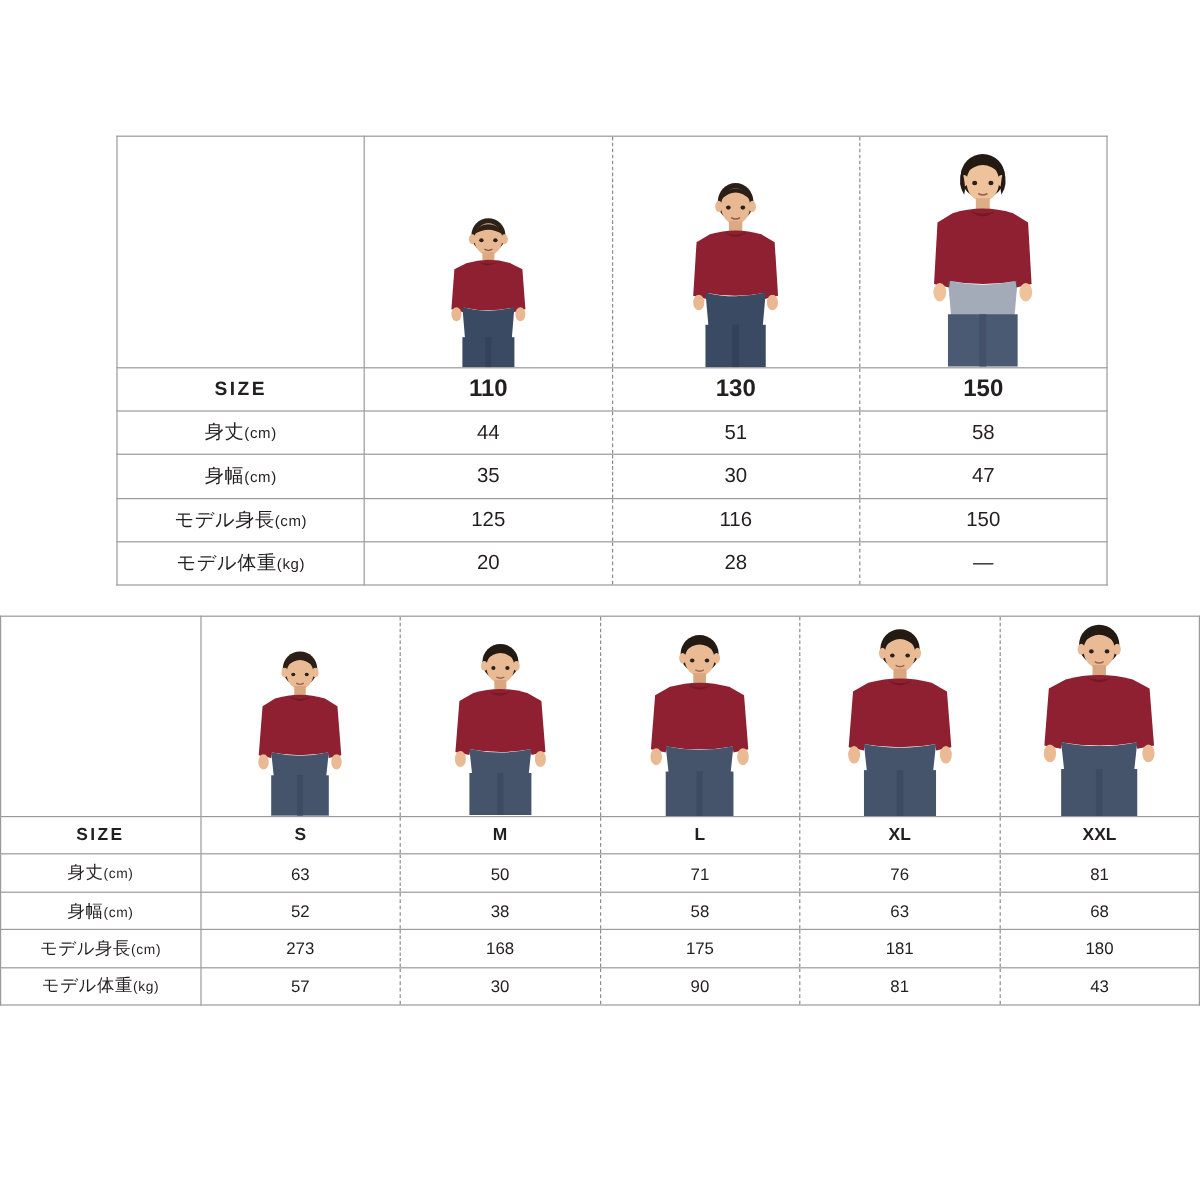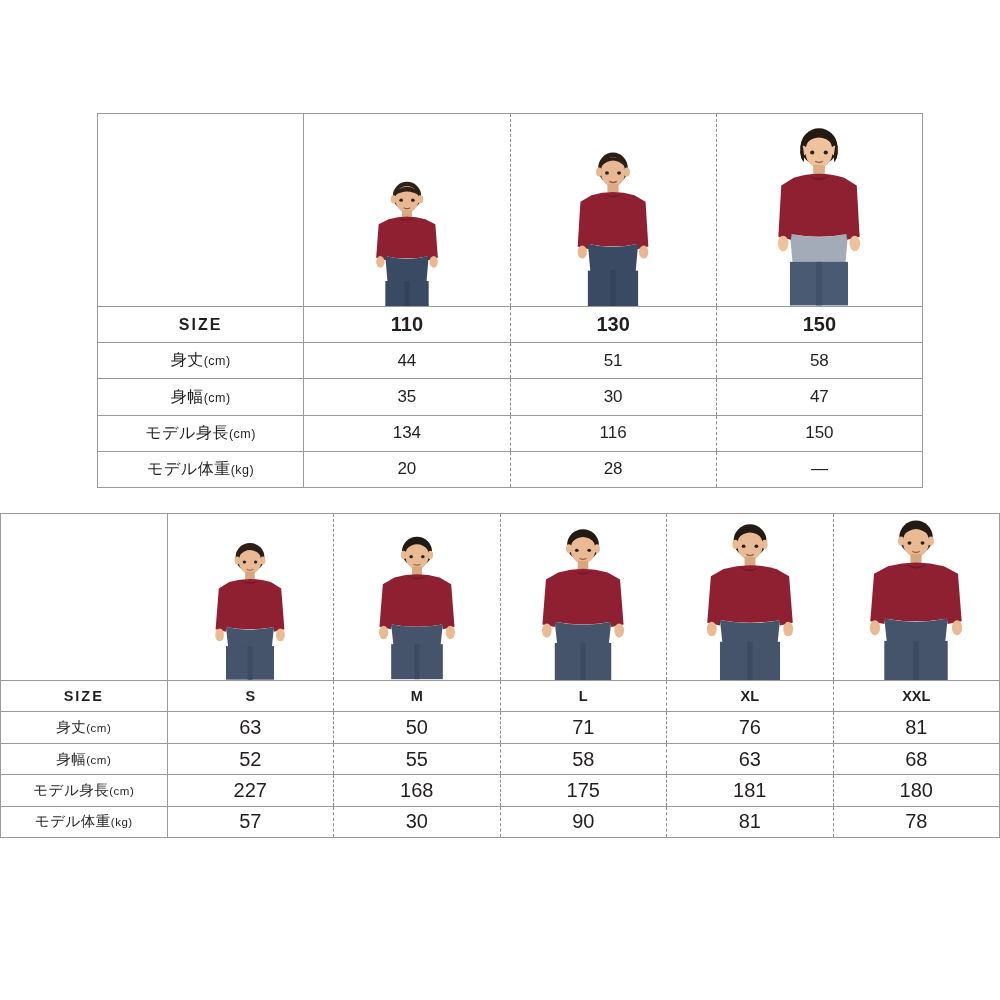--- a/index.html
+++ b/index.html
@@ -93,21 +93,21 @@
 
   
   #kids-chart .photo-row { height: 192px; }
   #kids-chart .data-row  { height: 36px; }
   #adult-chart .photo-row { height: 165px; }
   #adult-chart .data-row  { height: 31px; }
 
   #adult-chart .label-cell { font-size: 14.5px; }
   #adult-chart .label-cell .unit { font-size: 11.5px; }
   #adult-chart .hdr-val { font-size: 14.5px; }
-  #adult-chart .val { font-size: 20px; }
+  #adult-chart .val { font-size: 14px; }
 
   
   .figure-wrap {
     position: relative;
     width: 100%;
     height: 100%;
   }
   .figure {
     position: absolute;
     left: 50%;
@@ -235,21 +235,21 @@
 
       <tr class="data-row">
         <td class="label-cell"><span>身幅</span><span class="unit">(cm)</span></td>
         <td class="val">35</td>
         <td class="val">30</td>
         <td class="val">47</td>
       </tr>
 
       <tr class="data-row">
         <td class="label-cell"><span>モデル身長</span><span class="unit">(cm)</span></td>
-        <td class="val">134</td>
+        <td class="val">125</td>
         <td class="val">116</td>
         <td class="val">150</td>
       </tr>
 
       <tr class="data-row">
         <td class="label-cell"><span>モデル体重</span><span class="unit">(kg)</span></td>
         <td class="val">20</td>
         <td class="val">28</td>
         <td class="val">—</td>
       </tr>
@@ -408,38 +408,38 @@
         <td class="val">63</td>
         <td class="val">50</td>
         <td class="val">71</td>
         <td class="val">76</td>
         <td class="val">81</td>
       </tr>
 
       <tr class="data-row">
         <td class="label-cell"><span>身幅</span><span class="unit">(cm)</span></td>
         <td class="val">52</td>
-        <td class="val">55</td>
+        <td class="val">38</td>
         <td class="val">58</td>
         <td class="val">63</td>
         <td class="val">68</td>
       </tr>
 
       <tr class="data-row">
         <td class="label-cell"><span>モデル身長</span><span class="unit">(cm)</span></td>
-        <td class="val">227</td>
+        <td class="val">273</td>
         <td class="val">168</td>
         <td class="val">175</td>
         <td class="val">181</td>
         <td class="val">180</td>
       </tr>
 
       <tr class="data-row">
         <td class="label-cell"><span>モデル体重</span><span class="unit">(kg)</span></td>
         <td class="val">57</td>
         <td class="val">30</td>
         <td class="val">90</td>
         <td class="val">81</td>
-        <td class="val">78</td>
+        <td class="val">43</td>
       </tr>
     </tbody>
   </table>
 </div>
 
 </body></html>

